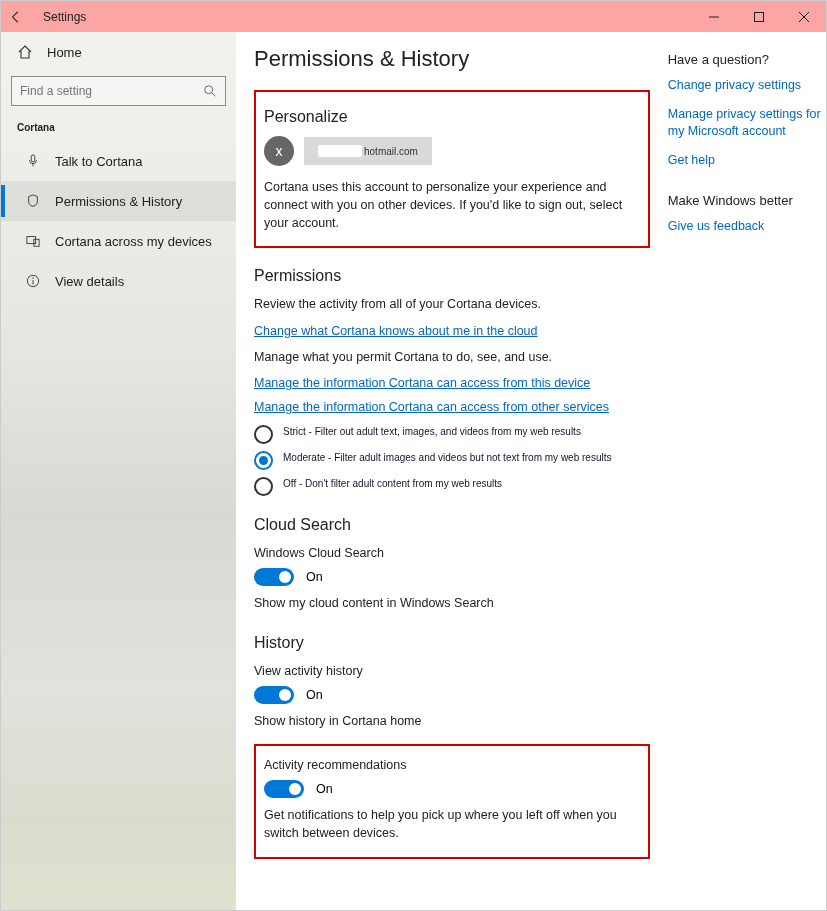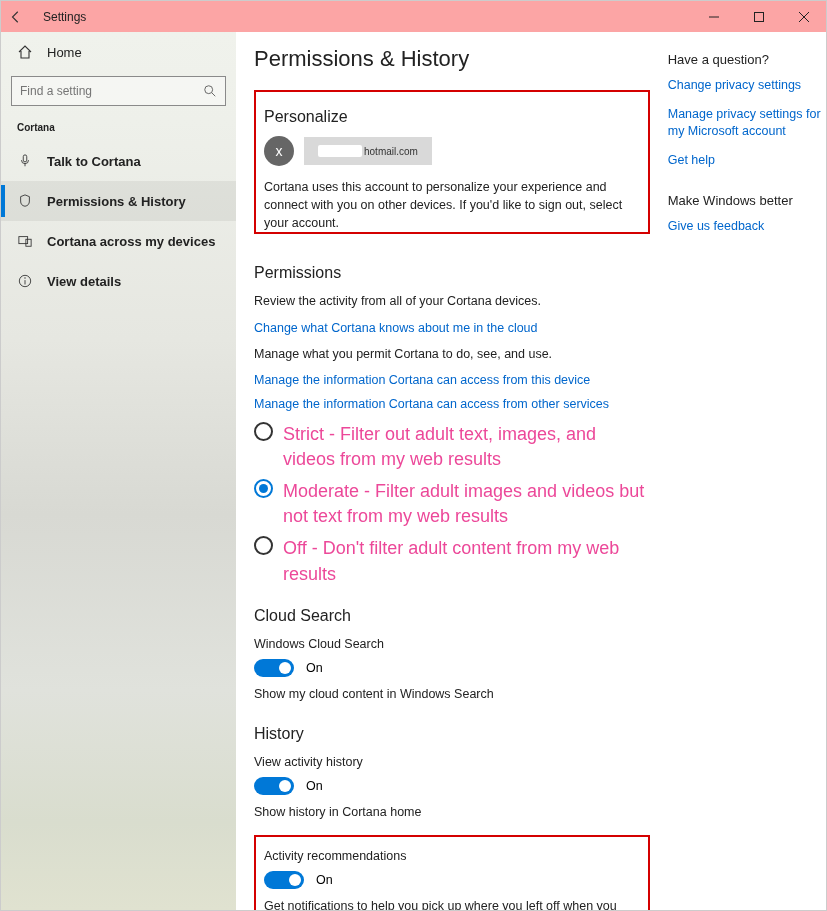--- a/index.html
+++ b/index.html
@@ -16,46 +16,46 @@
   .sidebar { width: 235px; background: linear-gradient(to bottom, #f0f2ec 0%, #eef0ea 10%, #e6e7e1 35%, #d8d9d3 55%, #e0e2dc 75%, #d9ddce 90%, #e0e2d0 100%); position:relative; }
   .sidebar-inner { position:relative; padding-top:2px; }
   .home-row { display:flex; align-items:center; height:36px; padding-left:14px; font-size:13px; color:#222; }
   .home-row .icon { width:20px; display:flex; justify-content:center; margin-right:12px; }
   .search-row { padding: 6px 10px 6px 10px; }
   .search-box { width:100%; height:30px; border:1px solid #8a8a8a; background: rgba(255,255,255,0.4); display:flex; align-items:center; padding:4px 8px; }
   .search-box input { flex:1; border:none; background:transparent; outline:none; font-size:12px; color:#555; }
   .search-box .sicon { color:#555; font-size:13px; }
   .category { font-size:10px; font-weight:600; padding: 10px 16px 8px 16px; color:#222; }
   .nav { list-style:none; }
-  .nav li { height:40px; display:flex; align-items:center; padding-left:15px; font-size:13px; color:#222; position:relative;font-weight:bold; }
+  .nav li { height:40px; display:flex; align-items:center; padding-left:23px; font-size:13px; color:#222; position:relative; }
   .nav li .icon { width:18px; display:flex; justify-content:center; margin-right:13px; color:#333; }
   .nav li.active { background: rgba(0,0,0,0.06); }
   .nav li.active::before { content:""; position:absolute; left:0; top:4px; bottom:4px; width:4px; background:#0078d7; }
   
   .content { flex:1; overflow-y:auto; background:#fff; padding: 14px 0 20px 18px; display:flex; }
   .main-col { width: 400px; }
   .side-col { margin-left: 18px; width: 160px; font-size: 12px; }
   
   h1 { font-size: 22px; font-weight:400; color:#222; margin-bottom: 18px; }
   h2 { font-size: 16px; font-weight:400; color:#222; margin: 10px 0 10px 0; }
   p, .desc { font-size: 12.5px; color:#222; line-height:1.45; }
-  .link { color:#0066cc; font-size:12.5px; display:block; margin:10px 0; cursor:pointer; }
-  
-  .highlight-box { border:2px solid #d40000; padding: 6px 8px 0 8px; margin-bottom:30px; }
+  .link { color:#0066cc; font-size:12.5px; display:block; margin:10px 0; cursor:pointer;text-decoration:underline; }
+  
+  .highlight-box { border:2px solid #d40000; padding: 6px 8px 14px 8px; margin-bottom:19px; }
   
   .account-row { display:flex; align-items:center; margin: 8px 0 12px 0; }
   .avatar { width:30px; height:30px; border-radius:50%; background:#666; color:#fff; display:flex; align-items:center; justify-content:center; font-size:14px; margin-right:10px; }
   .email-pill { background:#d9d9d9; height: 28px; padding: 4px 14px 4px 8px; font-size:10px; color:#333; display:flex; align-items:center; }
   .email-pill .mask { display:inline-block; width:44px; height:12px; background:#fff; margin:0 2px 0 6px; border-radius:2px; }
   
   .radio-row { display:flex; align-items:flex-start; margin: 6px 0; }
   .radio-outer { width:19px; height:19px; border:2px solid #333; border-radius:50%; margin-right:10px; flex-shrink:0; display:flex; align-items:center; justify-content:center; margin-top:1px;}
   .radio-outer.checked { border-color:#0078d7; }
   .radio-outer.checked::after { content:""; width:9px; height:9px; background:#0078d7; border-radius:50%; }
-  .radio-label { font-size:18px; color:#ec4899; line-height:1.4; padding-top:1px; }
+  .radio-label { font-size:10px; color:#0f172a; line-height:1.4; padding-top:1px; }
   
   .toggle-row { display:flex; align-items:center; margin:6px 0 8px 0; }
   .toggle { width:40px; height:18px; border-radius:10px; background:#0078d7; position:relative; margin-right:12px; }
   .toggle::after { content:""; position:absolute; right:3px; top:3px; width:12px; height:12px; background:#fff; border-radius:50%; }
   .toggle-label { font-size:12.5px; }
   
   .sub-label { font-size:12.5px; color:#222; margin-top:4px; }
   
   .side-heading { font-size:13px; color:#222; margin: 6px 0 10px 0; }
   .side-link { color:#0066cc; display:block; margin-bottom:12px; line-height:1.35; cursor:pointer; font-size:12.5px;}

